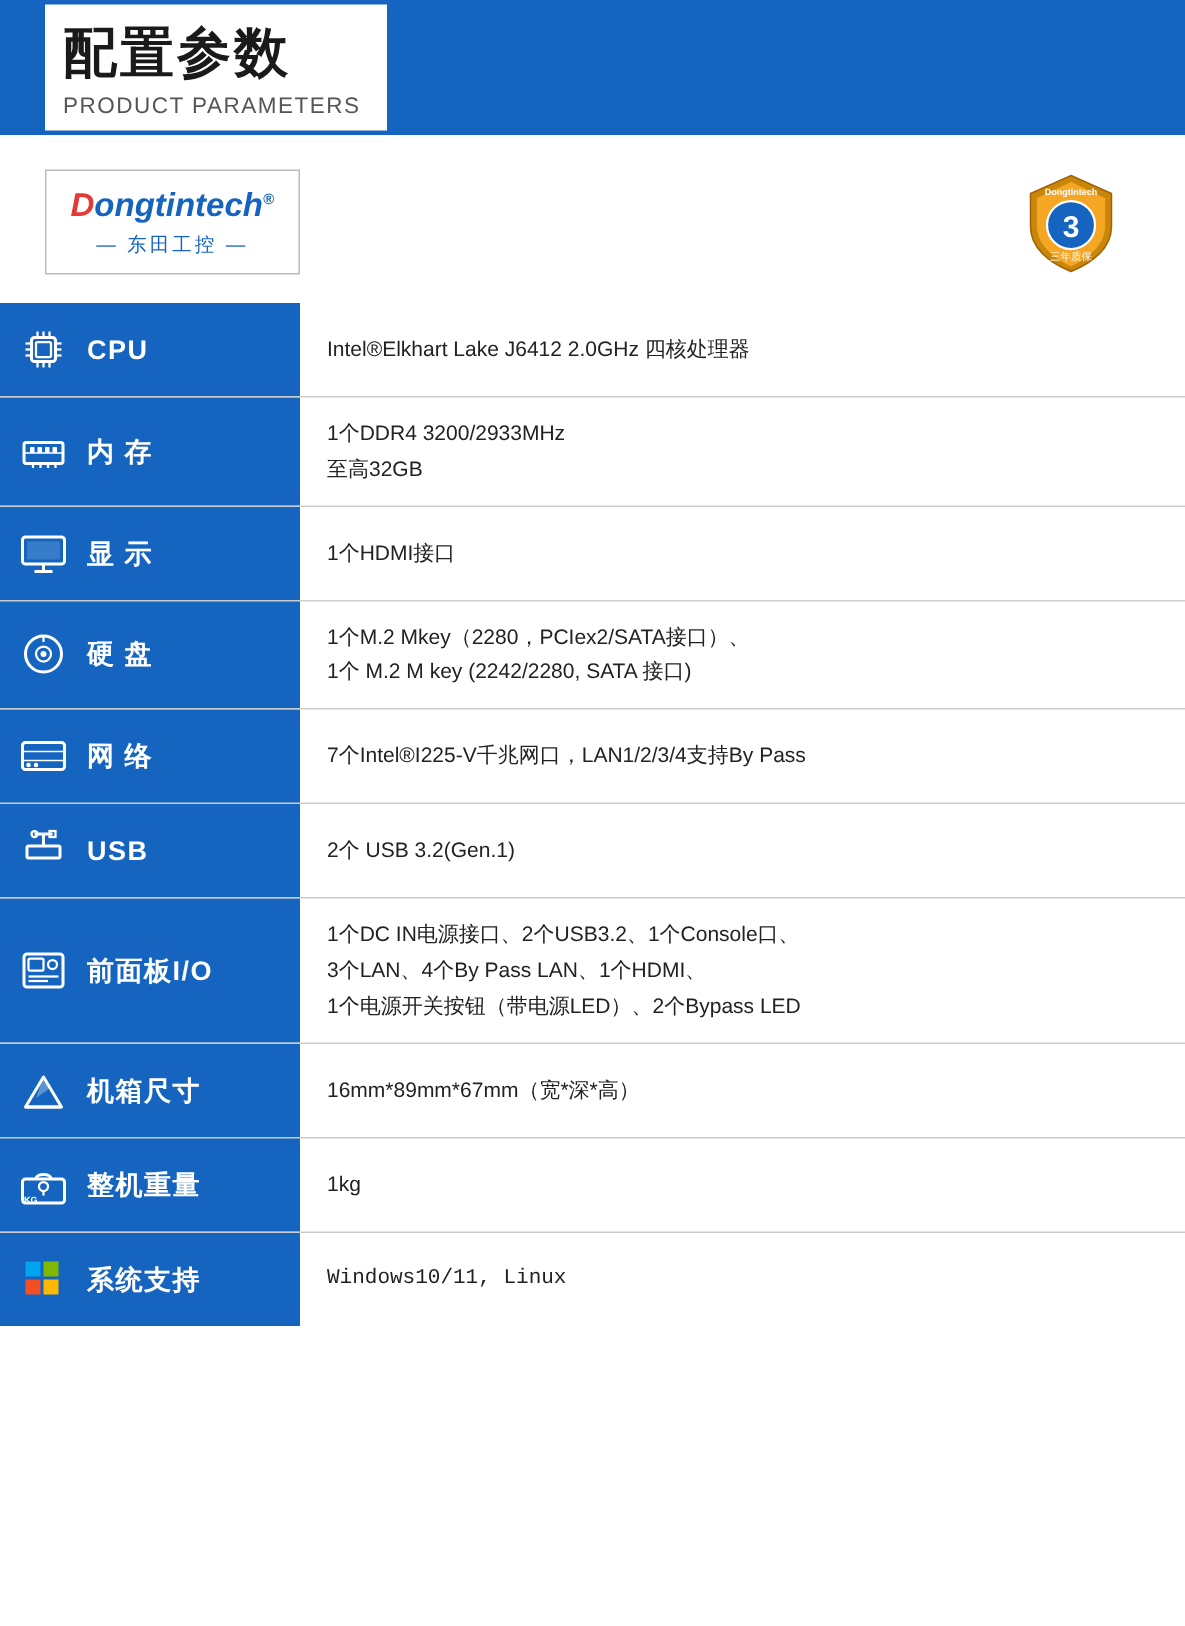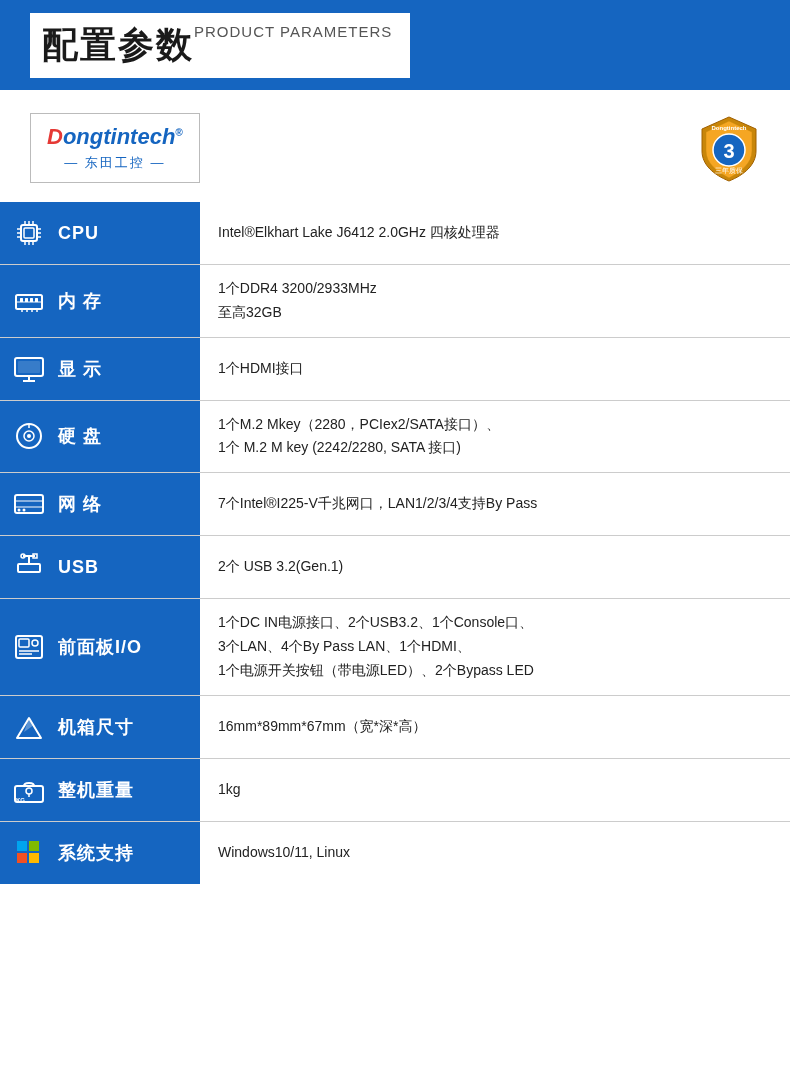--- a/index.html
+++ b/index.html
@@ -15,42 +15,42 @@
       background: #1565c0;
       height: 90px;
       display: flex;
       align-items: center;
       padding: 0 30px;
     }
     .header-title-box {
       background: #fff;
       padding: 8px 18px 8px 12px;
       display: flex;
-      flex-direction: row;
+      flex-direction: column;
       align-items: flex-start;
     }
     .header-title-main {
       font-size: 36px;
       font-weight: 900;
       color: #1a1a1a;
       letter-spacing: 2px;
     }
     .header-title-sub {
       font-size: 15px;
       color: #555;
       letter-spacing: 1px;
       margin-top: 2px;
     }
 
     
     .logo-row {
       display: flex;
       align-items: center;
       justify-content: space-between;
-      padding: 22px 25px 18px 30px;
+      padding: 22px 40px 18px 30px;
     }
     .logo-box {
       border: 1.5px solid #bbb;
       padding: 10px 16px;
       display: flex;
       flex-direction: column;
       align-items: center;
     }
 
     
@@ -72,20 +72,21 @@
     .spec-table {
       width: 100%;
       border-collapse: collapse;
       margin: 0;
     }
     .spec-table tr {
       border-bottom: 1px solid #ccc;
     }
     .spec-table tr:last-child {
       border-bottom: none;
+      font-family: Liberation Mono, monospace;
     }
     .spec-label-cell {
       background: #1565c0;
       width: 200px;
       min-width: 200px;
       padding: 12px 10px;
       vertical-align: middle;
     }
     .spec-label-inner {
       display: flex;

